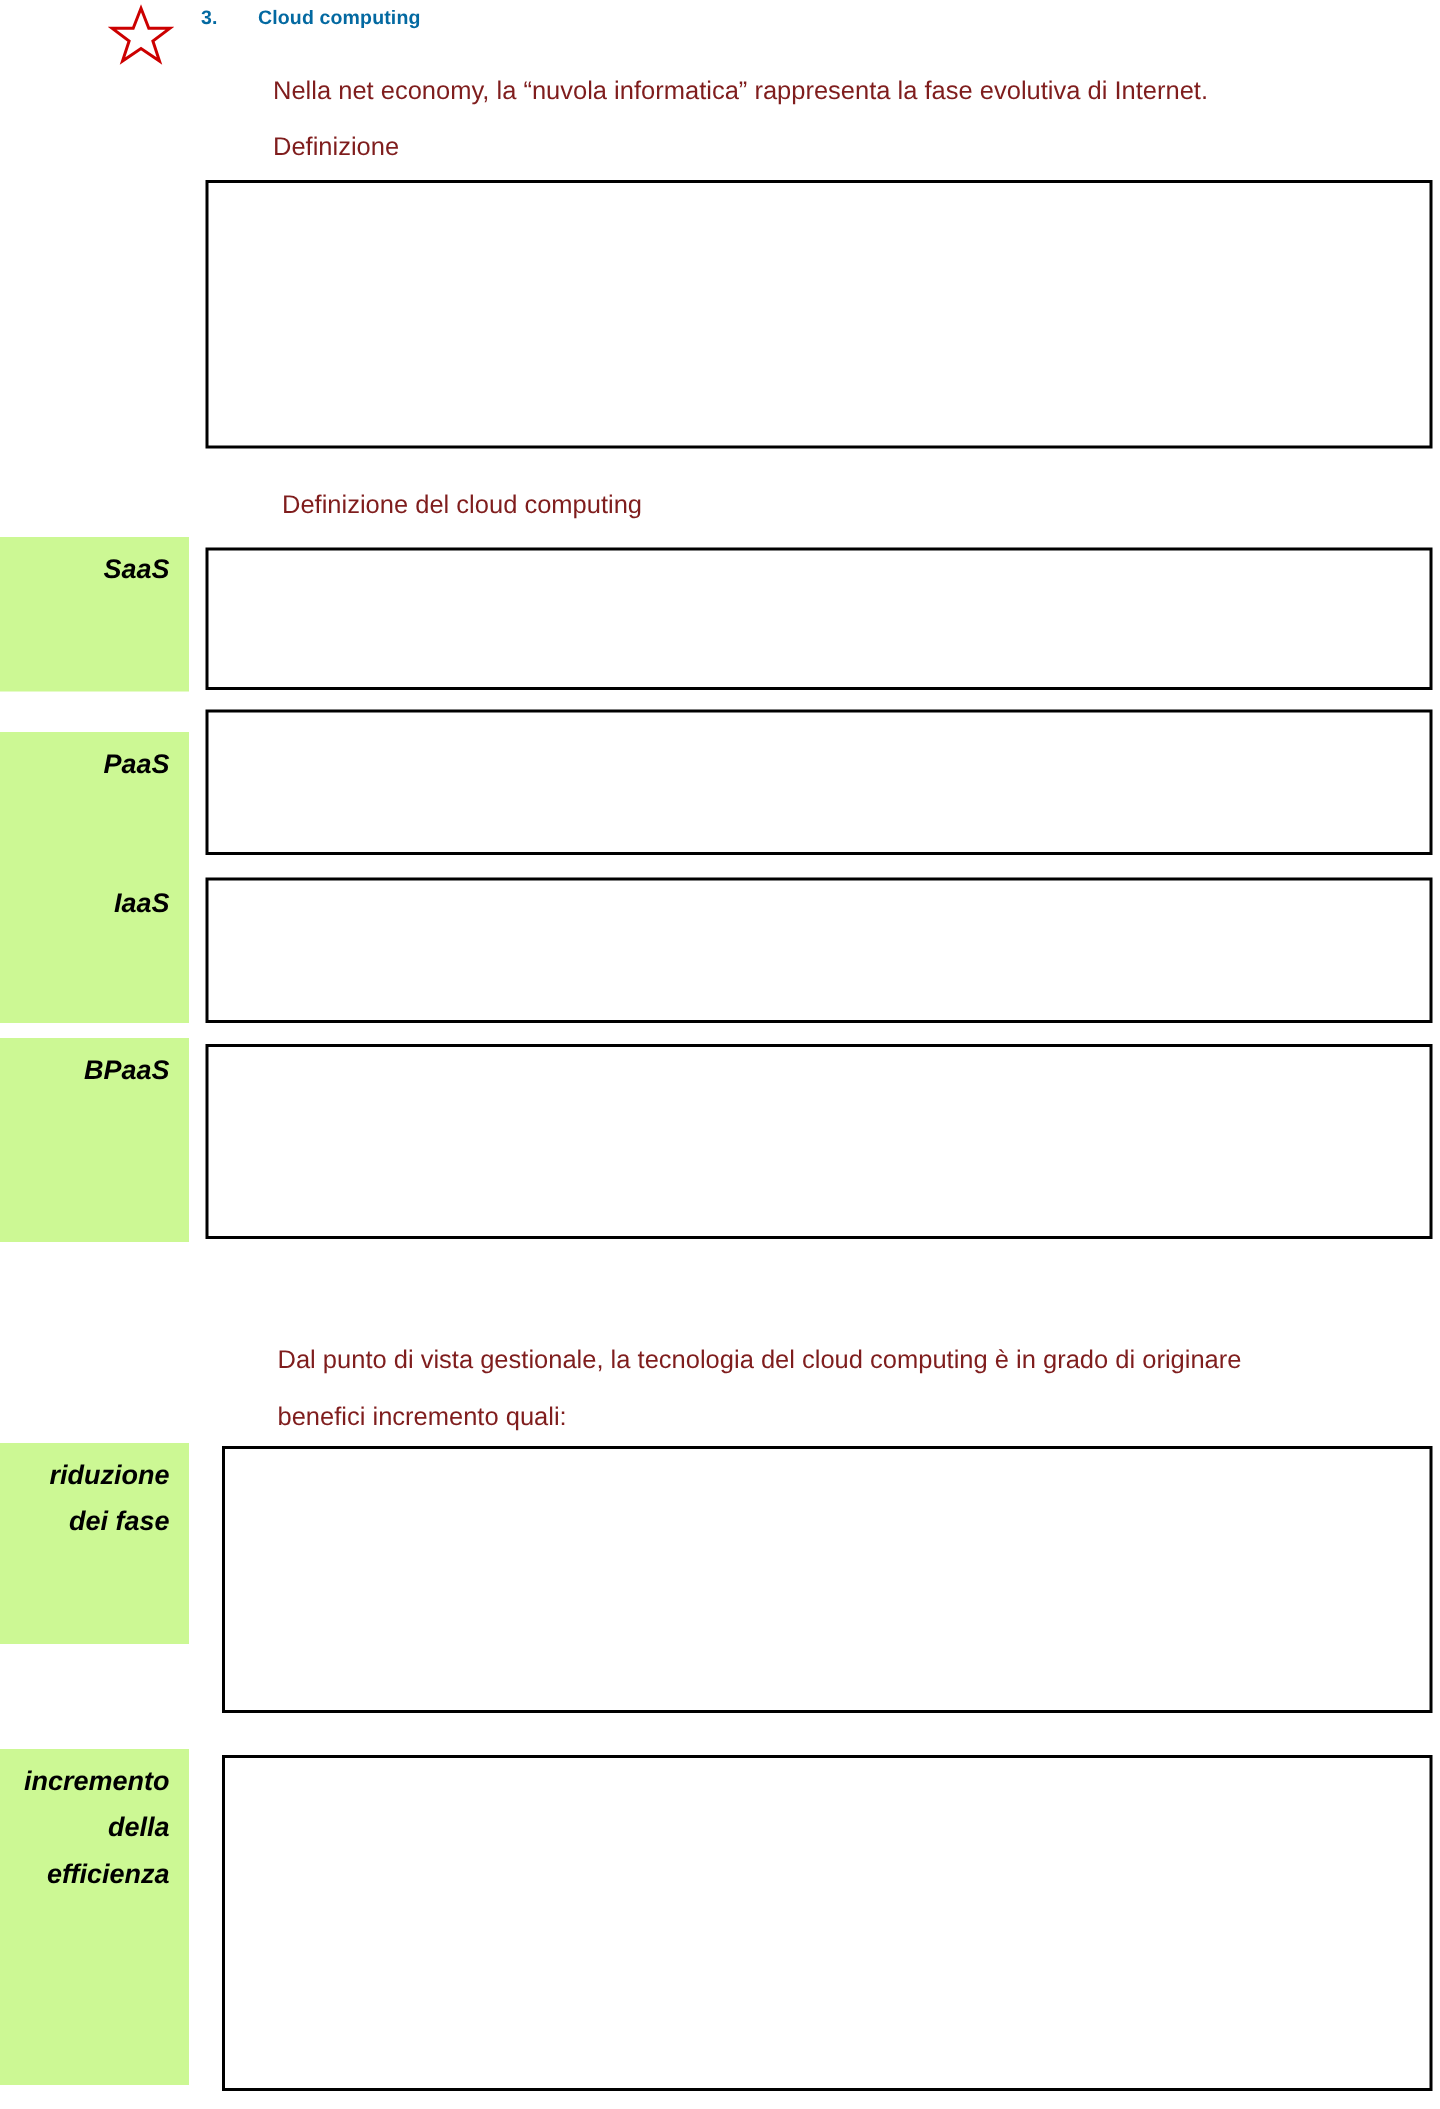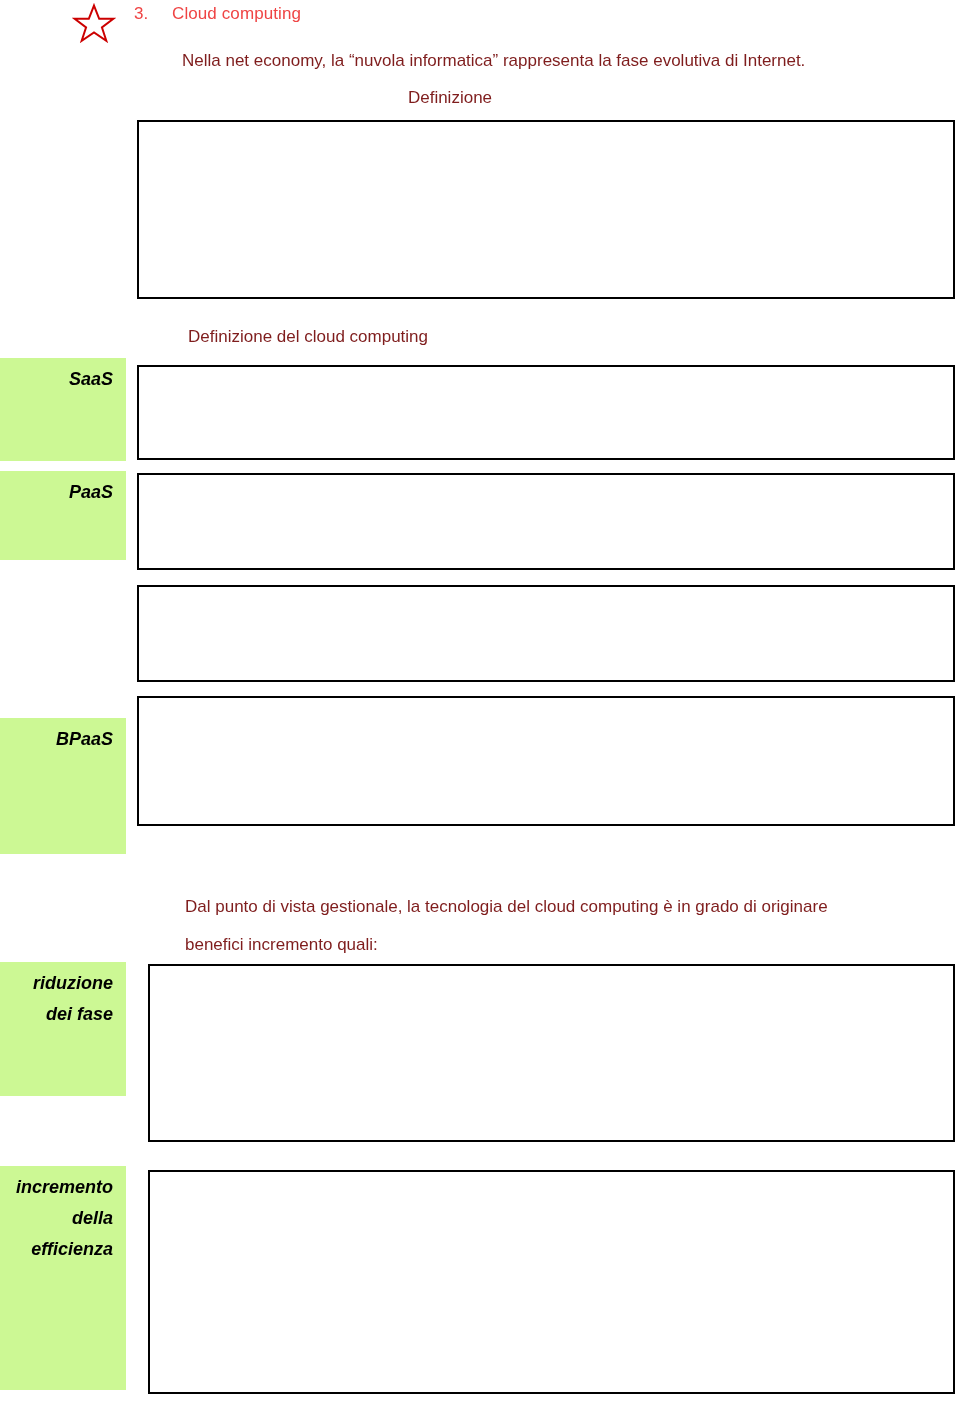--- a/index.html
+++ b/index.html
@@ -24,23 +24,23 @@
     position: absolute;
     left: 72px;
     top: 2px;
     width: 44px;
     height: 44px;
   }
   .section-heading {
     position: absolute;
     left: 134px;
     top: 4px;
-    font-size: 17px;
-    font-weight: normal;
-    color: #ef4444;
+    font-size: 13px;
+    font-weight: bold;
+    color: #0369a1;
     letter-spacing: 0.1px;
     white-space: nowrap;
   }
   .section-heading .num {
     display: inline-block;
     min-width: 38px;
   }
 
   
   .para {
@@ -49,24 +49,23 @@
     line-height: 36px;
     color: #7f1d1d;
     margin-left: 48px;
   }
   .para.intro {
     left: 134px;
     top: 43px;
     width: 790px;
   }
   .para.label-definizione {
-    left: 152px;
+    left: 134px;
     top: 80px;
     width: 500px;
-    text-align: center;
   }
   .para.label-piattaforme {
     left: 140px;
     top: 319px;
     width: 500px;
   }
   .para.benefit-intro {
     left: 137px;
     top: 888px;
     width: 818px;
@@ -117,26 +116,27 @@
   <div class="para intro">Nella net economy, la “nuvola informatica” rappresenta la fase evolutiva di Internet.</div>
 
   <div class="para label-definizione">Definizione</div>
   <div class="box" style="left:137px; top:120px; width:818px; height:179px;"></div>
 
   <div class="para label-piattaforme">Definizione del cloud computing</div>
 
   <div class="green-tab" style="top:358px; width:126px; height:103px;">SaaS</div>
   <div class="box" style="left:137px; top:365px; width:818px; height:95px;"></div>
 
-  <div class="green-tab" style="top:471px; width:126px; height:89px;">PaaS</div>
+  <div class="green-tab" style="top:488px; width:126px; height:103px;">PaaS</div>
   <div class="box" style="left:137px; top:473px; width:818px; height:97px;"></div>
 
+  <div class="green-tab" style="top:581px; width:126px; height:101px;">IaaS</div>
   <div class="box" style="left:137px; top:585px; width:818px; height:97px;"></div>
 
-  <div class="green-tab" style="top:692px; width:126px; height:136px;margin-top:26px;">BPaaS</div>
+  <div class="green-tab" style="top:692px; width:126px; height:136px;">BPaaS</div>
   <div class="box" style="left:137px; top:696px; width:818px; height:130px;"></div>
 
   <div class="para benefit-intro">
     <span>Dal punto di vista gestionale, la tecnologia del cloud computing è in grado di originare</span>
     <span class="line2">benefici incremento quali:</span>
   </div>
 
   <div class="green-tab" style="top:962px; width:126px; height:134px;">
     <div>riduzione</div>
     <div>dei fase</div>

